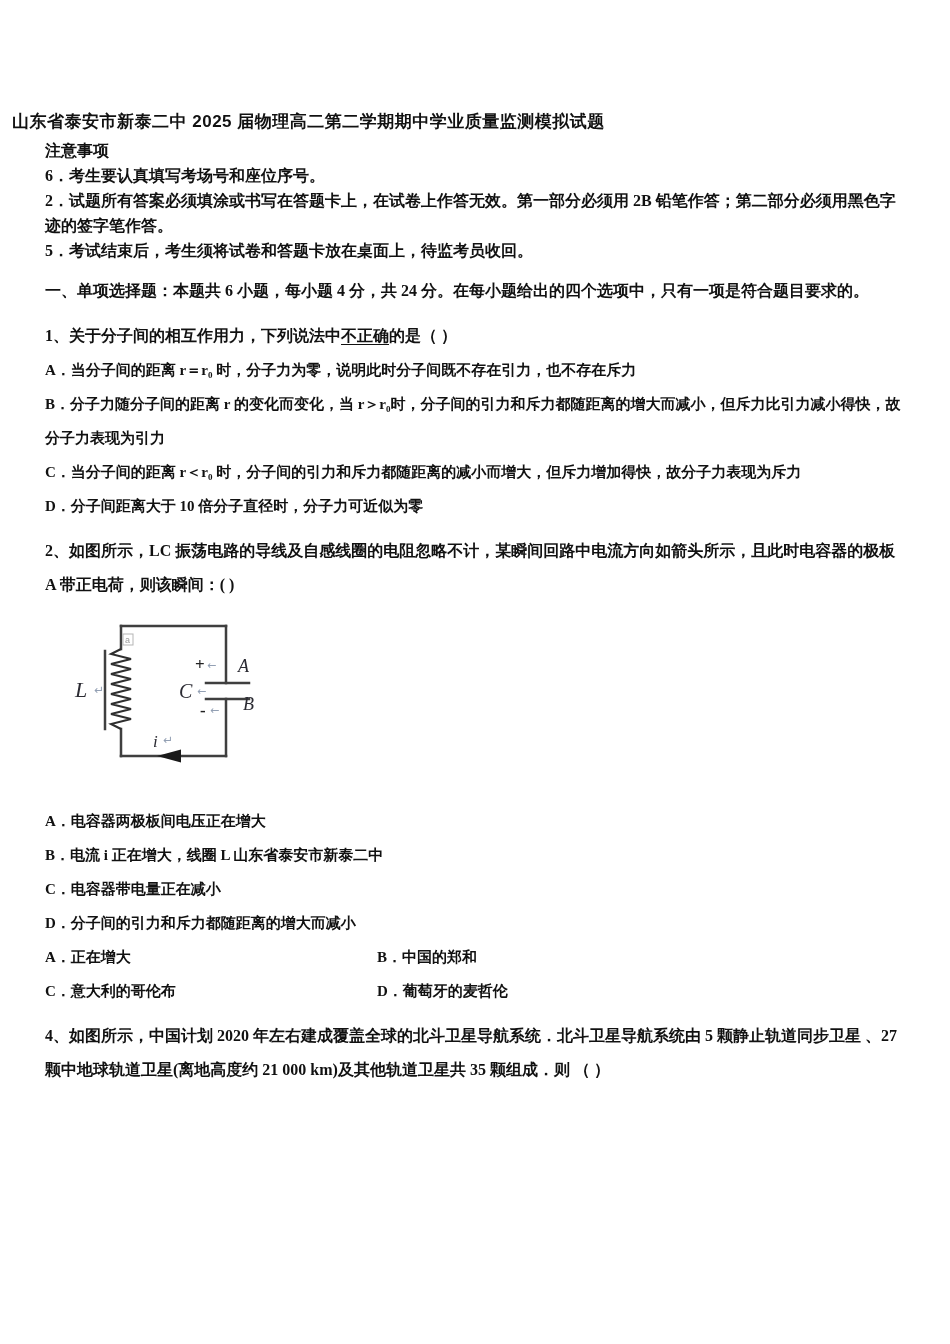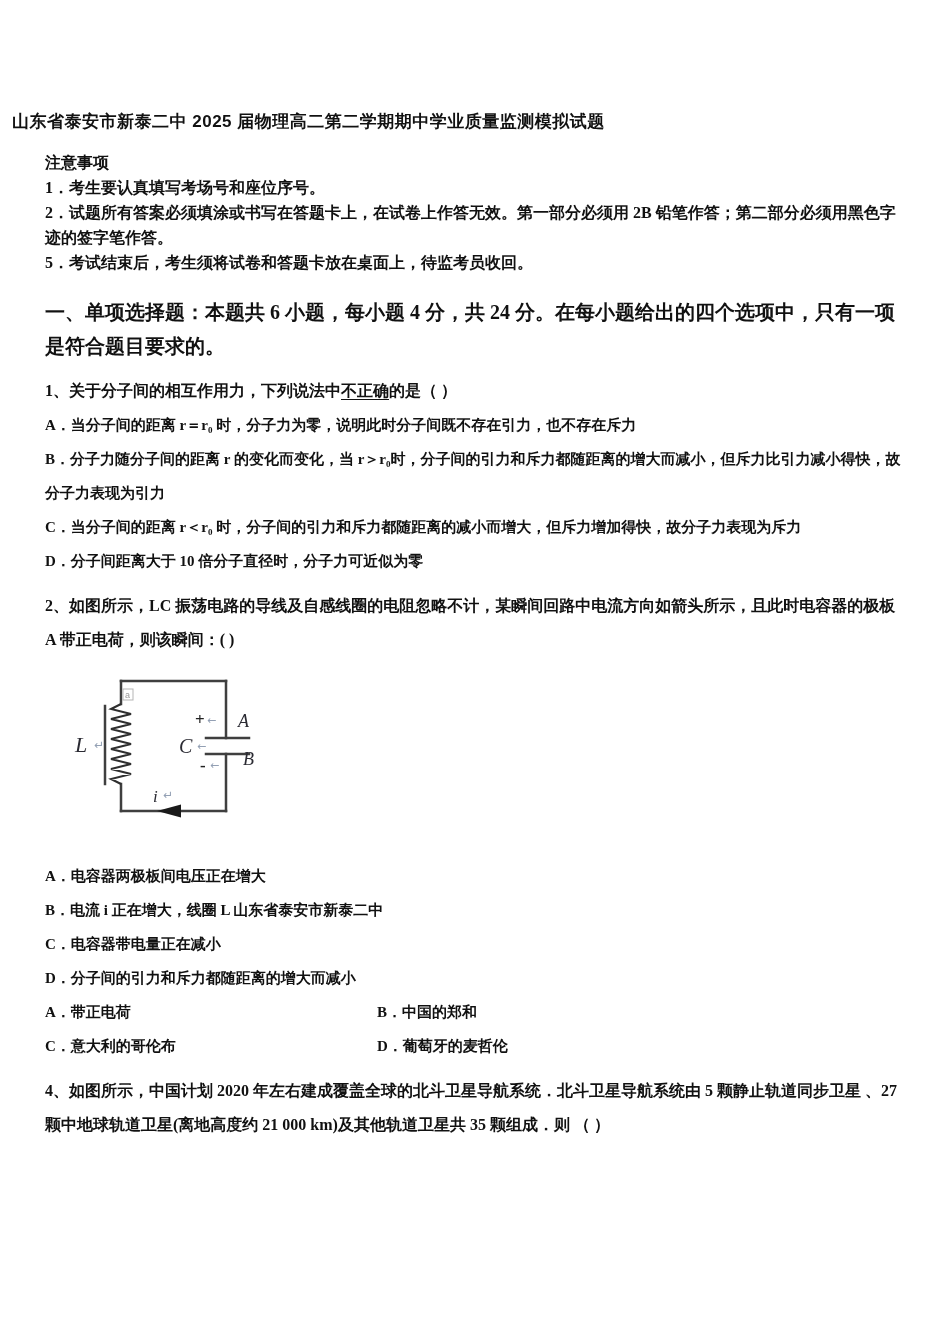--- a/index.html
+++ b/index.html
@@ -14,23 +14,23 @@
     margin: 106px 0 0 12px;
     text-align: left;
     font-family: "Liberation Sans", sans-serif;
     font-size: 17px;
     line-height: 32px;
     font-weight: bold;
     letter-spacing: 0.5px;
   }
   .content { padding: 0 45px; }
   p { margin: 0; font-weight: bold; }
-  .notice-head { margin-top: 12px; font-size: 16px; line-height: 25px; }
+  .notice-head { margin-top: 0; font-size: 16px; line-height: 25px; }
   .notice { font-size: 16px; line-height: 25px; }
-  .section-head { margin-top: 20px; font-size: 20px; line-height: 34px; font-family: Liberation Serif, serif; }
+  .section-head { margin-top: 11px; font-size: 16px; line-height: 34px; font-family: Liberation Serif, serif; }
   .stem { font-size: 16px; line-height: 34px; margin-top: 11px; }
   .option { font-size: 15px; line-height: 34px; }
   .u { text-decoration: underline; text-underline-offset: 3px; }
   .opt-grid { display: grid; grid-template-columns: 332px 1fr; }
   .opt-grid p { line-height: 34px; }
   .figure { position: relative; height: 202px; }
   .figure svg { position: absolute; left: 28px; top: 4px; }
   .wire { stroke: #3f3f3f; stroke-width: 2.5; fill: none; stroke-linecap: square; }
   .coil { stroke: #2e2e2e; stroke-width: 2; fill: none; }
   .fig-serif { font-family: "Liberation Serif", serif; font-style: italic; fill: #2b2b33; }
@@ -38,21 +38,21 @@
   .sign { font-family: "Liberation Serif", serif; font-style: normal; font-weight: bold; fill: #222222; }
 </style>
 </head>
 <body>
 
 <div class="page">
   <h1 class="title">山东省泰安市新泰二中 2025 届物理高二第二学期期中学业质量监测模拟试题</h1>
 
   <div class="content">
     <p class="notice-head">注意事项</p>
-    <p class="notice">1．考生要认真填写考场号和座位序号。</p>
+    <p class="notice">6．考生要认真填写考场号和座位序号。</p>
     <p class="notice">2．试题所有答案必须填涂或书写在答题卡上，在试卷上作答无效。第一部分必须用 2B 铅笔作答；第二部分必须用黑色字迹的签字笔作答。</p>
     <p class="notice">5．考试结束后，考生须将试卷和答题卡放在桌面上，待监考员收回。</p>
 
     <p class="section-head">一、单项选择题：本题共 6 小题，每小题 4 分，共 24 分。在每小题给出的四个选项中，只有一项是符合题目要求的。</p>
 
     <p class="stem"><span>1、关于分子间的相互作用力，下列说法中</span><span class="u">不正确</span><span>的是（  ）</span></p>
     <p class="option">A．当分子间的距离 r＝r₀ 时，分子力为零，说明此时分子间既不存在引力，也不存在斥力</p>
     <p class="option">B．分子力随分子间的距离 r 的变化而变化，当 r＞r₀时，分子间的引力和斥力都随距离的增大而减小，但斥力比引力减小得快，故分子力表现为引力</p>
     <p class="option">C．当分子间的距离 r＜r₀ 时，分子间的引力和斥力都随距离的减小而增大，但斥力增加得快，故分子力表现为斥力</p>
     <p class="option">D．分子间距离大于 10 倍分子直径时，分子力可近似为零</p>
@@ -91,21 +91,21 @@
         <text x="52" y="37" font-size="9" fill="#9a9a9a" font-family="Liberation Sans, sans-serif">a</text>
       </svg>
     </div>
 
     <p class="option">A．电容器两极板间电压正在增大</p>
     <p class="option">B．电流 i 正在增大，线圈 L 山东省泰安市新泰二中</p>
     <p class="option">C．电容器带电量正在减小</p>
     <p class="option">D．分子间的引力和斥力都随距离的增大而减小</p>
 
     <div class="opt-grid">
-      <p class="option">A．带正电荷</p>
+      <p class="option">A．正在增大</p>
       <p class="option">B．中国的郑和</p>
       <p class="option">C．意大利的哥伦布</p>
       <p class="option">D．葡萄牙的麦哲伦</p>
     </div>
 
     <p class="stem">4、如图所示，中国计划 2020 年左右建成覆盖全球的北斗卫星导航系统．北斗卫星导航系统由 5 颗静止轨道同步卫星 、27 颗中地球轨道卫星(离地高度约 21 000 km)及其他轨道卫星共 35 颗组成．则 （  ）</p>
   </div>
 </div>
 
 </body></html>

